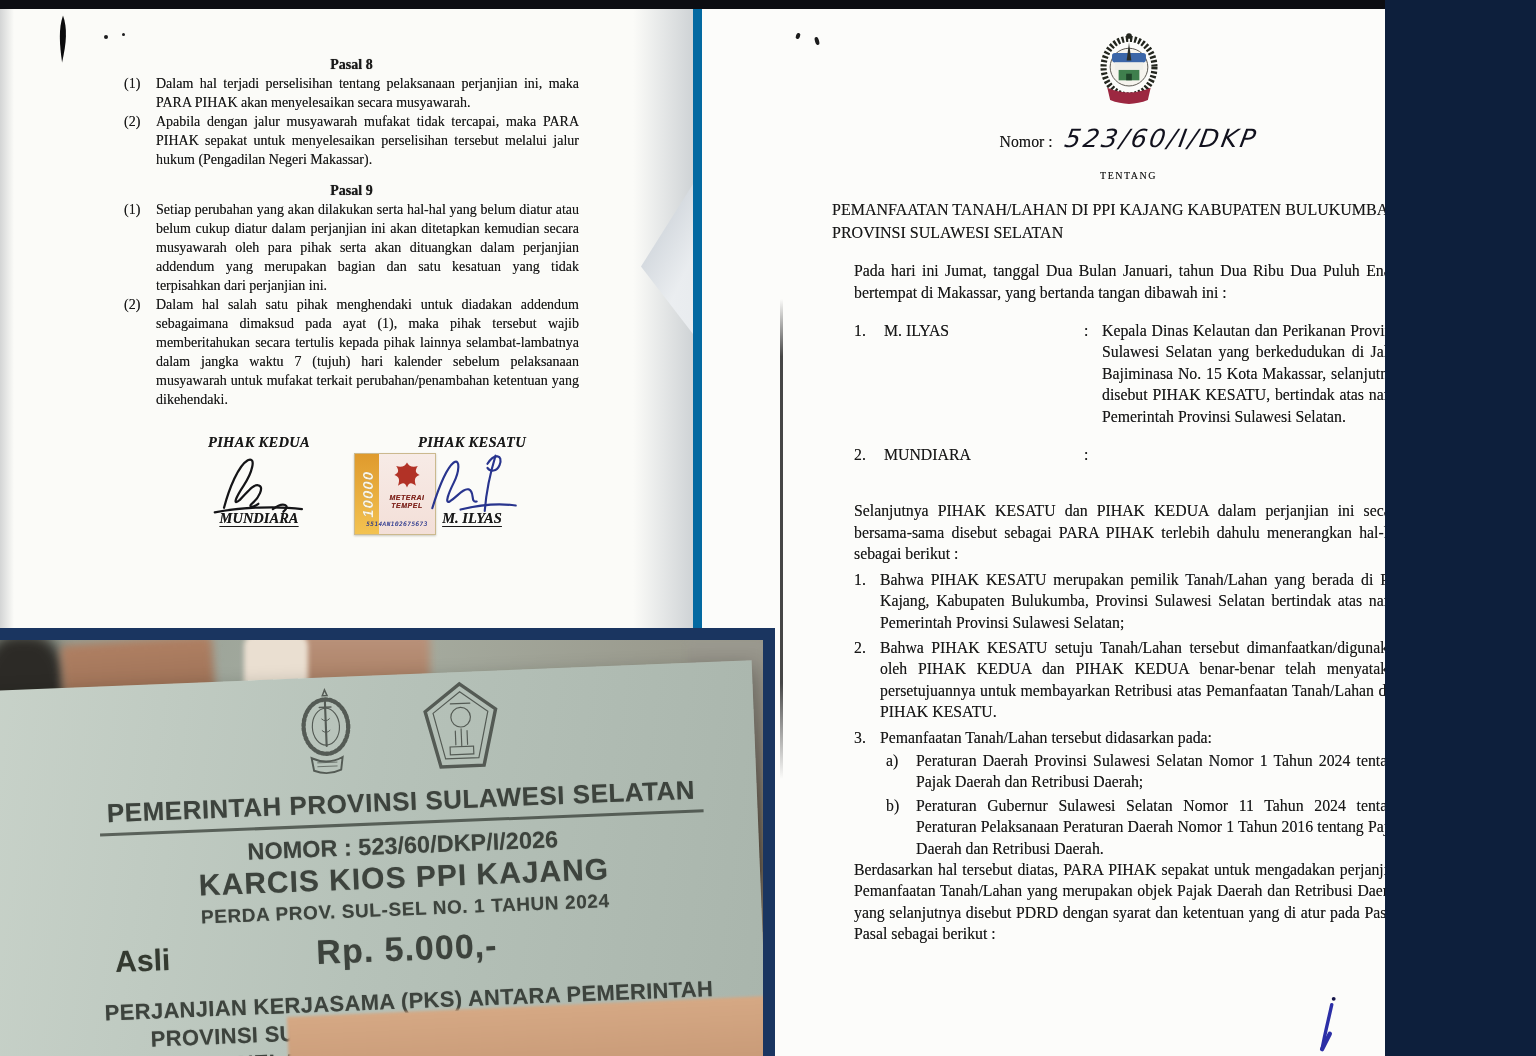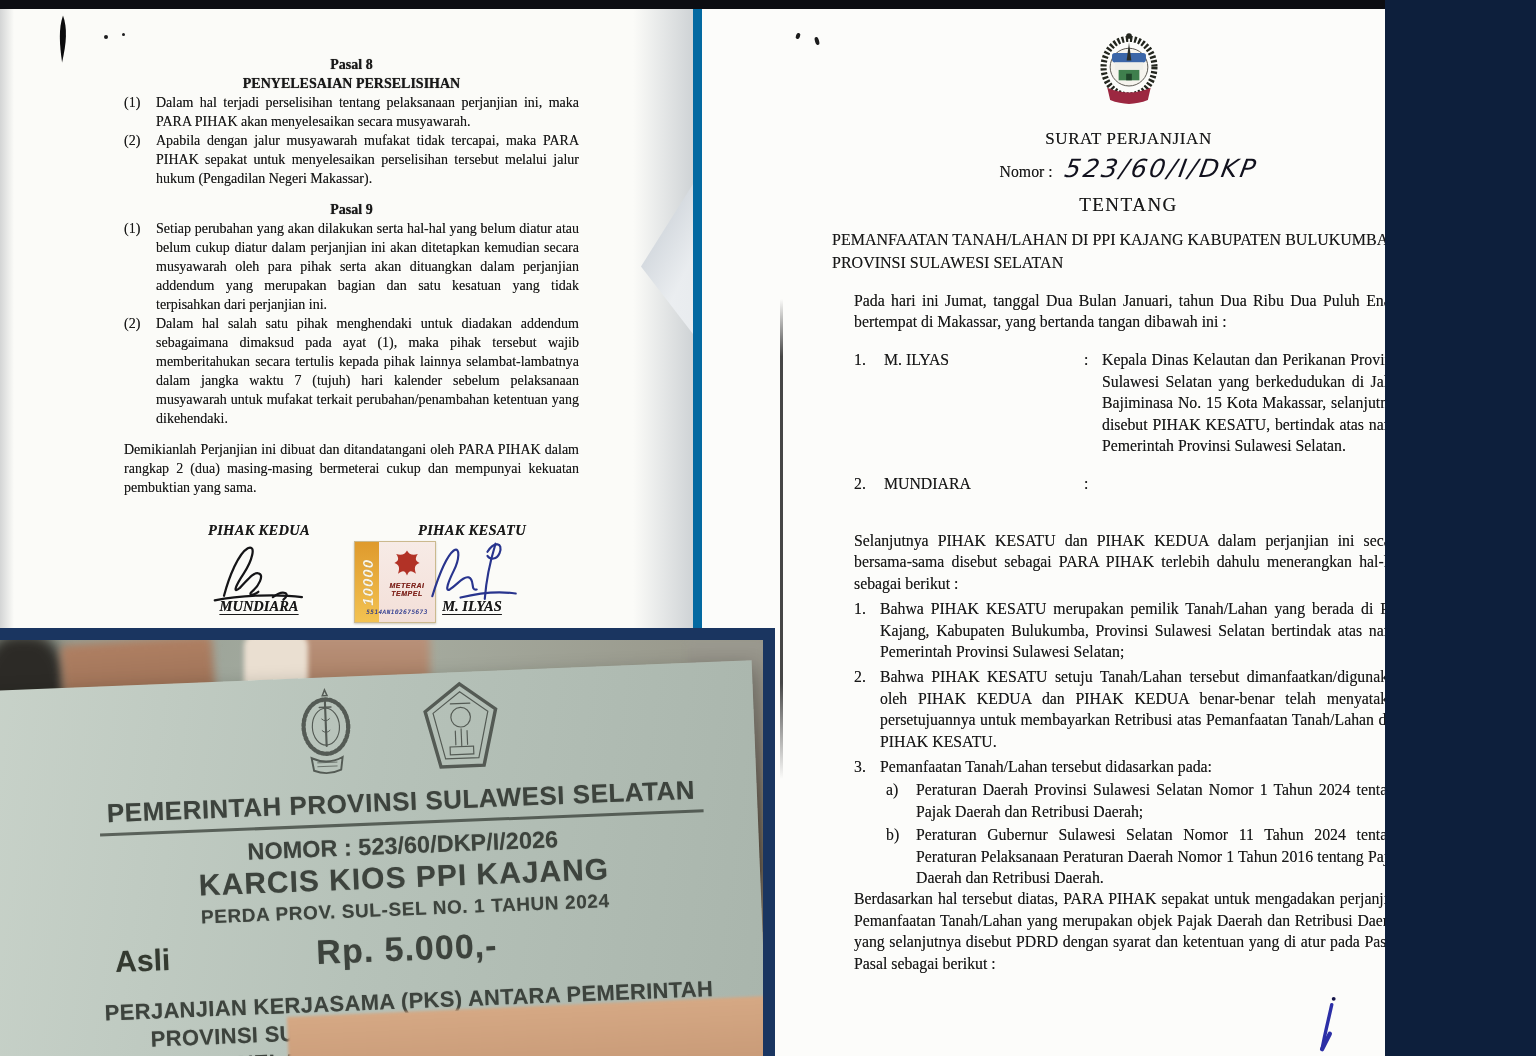--- a/index.html
+++ b/index.html
@@ -52,21 +52,21 @@
   .fold-line{position:absolute;left:78px;top:290px;width:3px;height:480px;
      background:linear-gradient(rgba(25,25,25,0),rgba(25,25,25,.8) 12%,rgba(25,25,25,.8) 80%,rgba(25,25,25,0));}
   .speck{position:absolute;background:#1c1c1c;border-radius:40%;}
   .rd-inner{position:relative;padding:22px 114px 0 152px;font-size:15.8px;line-height:21.4px;
      text-align:justify;text-shadow:0 0 .5px rgba(10,10,10,.5);}
   .rd-emblem{text-align:center;margin-bottom:16px;}
   .rd-title{text-align:center;font-size:17px;letter-spacing:.6px;}
   .rd-nomor{text-align:center;margin-top:8px;}
   .hand{font-family:"DejaVu Sans",sans-serif;font-style:italic;font-size:25px;letter-spacing:2.5px;
      display:inline-block;transform:skewX(-10deg);margin-left:8px;color:#11111d;text-shadow:none;}
-  .rd-tentang{text-align:center;margin-top:12px;font-size:19px;letter-spacing:1.5px;}
+  .rd-tentang{text-align:center;margin-top:12px;font-size:10px;letter-spacing:1.5px;}
   .rd-subject{text-align:left;margin:12px -22px 0;font-size:16px;line-height:23px;}
   .rd-para{margin-top:16px;}
   .party{display:grid;grid-template-columns:30px 200px 18px 1fr;margin-top:17px;}
   .party .p-name{font-weight:normal;}
   .rd-lead{margin-top:35px;}
   .point{display:grid;grid-template-columns:26px 1fr;margin-top:4px;}
   .point:first-of-type{margin-top:13px;}
   .subpoint{display:grid;grid-template-columns:30px 1fr;margin-left:32px;margin-top:2px;}
   .pen-mark{position:absolute;left:608px;top:986px;}
 
@@ -112,40 +112,38 @@
   <div class="doc-left">
     <div class="page-curl"></div>
     <svg class="ink-blob" width="18" height="48" viewBox="0 0 20 52">
       <path d="M10 0 C15 14 14 30 9 52 C6 32 5 14 10 0 Z" fill="#0b0b0d"></path>
     </svg>
     <div class="ink-dot" style="left:104px;top:26px"></div>
     <div class="ink-dot" style="left:122px;top:24px;width:3px;height:3px"></div>
 
     <div class="ld-inner">
       <div class="ld-h">Pasal 8</div>
-      <div class="ld-h">PENYELESAIAN PERSELISIHAN</div>
       <div class="ld-item">
         <span>(1)</span>
         <span>Dalam hal terjadi perselisihan tentang pelaksanaan perjanjian ini, maka PARA PIHAK akan menyelesaikan secara musyawarah.</span>
       </div>
       <div class="ld-item">
         <span>(2)</span>
         <span>Apabila dengan jalur musyawarah mufakat tidak tercapai, maka PARA PIHAK sepakat untuk menyelesaikan perselisihan tersebut melalui jalur hukum (Pengadilan Negeri Makassar).</span>
       </div>
       <div class="ld-gap"></div>
       <div class="ld-h">Pasal 9</div>
       <div class="ld-item">
         <span>(1)</span>
         <span>Setiap perubahan yang akan dilakukan serta hal-hal yang belum diatur atau belum cukup diatur dalam perjanjian ini akan ditetapkan kemudian secara musyawarah oleh para pihak serta akan dituangkan dalam perjanjian addendum yang merupakan bagian dan satu kesatuan yang tidak terpisahkan dari perjanjian ini.</span>
       </div>
       <div class="ld-item">
         <span>(2)</span>
         <span>Dalam hal salah satu pihak menghendaki untuk diadakan addendum sebagaimana dimaksud pada ayat (1), maka pihak tersebut wajib memberitahukan secara tertulis kepada pihak lainnya selambat-lambatnya dalam jangka waktu 7 (tujuh) hari kalender sebelum pelaksanaan musyawarah untuk mufakat terkait perubahan/penambahan ketentuan yang dikehendaki.</span>
       </div>
-      <div class="ld-closing">Demikianlah Perjanjian ini dibuat dan ditandatangani oleh PARA PIHAK dalam rangkap 2 (dua) masing-masing bermeterai cukup dan mempunyai kekuatan pembuktian yang sama.</div>
 
       <div class="sig-row">
         <div class="sig-col c1">
           <div class="sig-role">PIHAK KEDUA</div>
           <div class="sig-zone">
             <svg class="sig-svg" width="146" height="66" viewBox="0 0 150 100" fill="none" stroke="#141417" stroke-width="3.4" stroke-linecap="round">
               <path d="M22 86 C30 56 44 22 58 14 C72 8 64 34 52 52 C40 70 34 84 46 74 C58 62 66 50 74 52 C84 54 74 72 64 80 C58 86 66 86 74 80"></path>
               <path d="M8 93 C48 85 104 83 140 88"></path>
               <path d="M96 88 C112 76 124 82 112 92"></path>
             </svg>
@@ -195,21 +193,20 @@
           <ellipse cx="35" cy="38" rx="27" ry="30" fill="none" stroke="#23261e" stroke-width="6.5" stroke-dasharray="2.5 2"></ellipse>
           <circle cx="35" cy="38" r="20" fill="#f6f4ee" stroke="#55524a" stroke-width="1"></circle>
           <rect x="17" y="23" width="36" height="10" rx="3" fill="#3b66a8"></rect>
           <rect x="20" y="33" width="30" height="8" fill="#efefe9"></rect>
           <path d="M35 12 L37.5 31 L32.5 31 Z" fill="#2a2d26"></path>
           <rect x="24" y="41" width="22" height="11" fill="#3f7f4d"></rect>
           <rect x="32" y="45" width="6" height="7" fill="#1f4429"></rect>
           <path d="M12 60 Q35 70 58 60 L55 73 Q35 81 15 73 Z" fill="#9c2740"></path>
         </svg>
       </div>
-      <div class="rd-title">SURAT PERJANJIAN</div>
       <div class="rd-nomor">
         <span>Nomor :</span>
         <span class="hand">523/60/I/DKP</span>
       </div>
       <div class="rd-tentang">TENTANG</div>
       <div class="rd-subject">
         <div>PEMANFAATAN TANAH/LAHAN DI PPI KAJANG KABUPATEN BULUKUMBA</div>
         <div>PROVINSI SULAWESI SELATAN</div>
       </div>
       <div class="rd-para">Pada hari ini Jumat, tanggal Dua Bulan Januari, tahun Dua Ribu Dua Puluh Enam bertempat di Makassar, yang bertanda tangan dibawah ini :</div>

